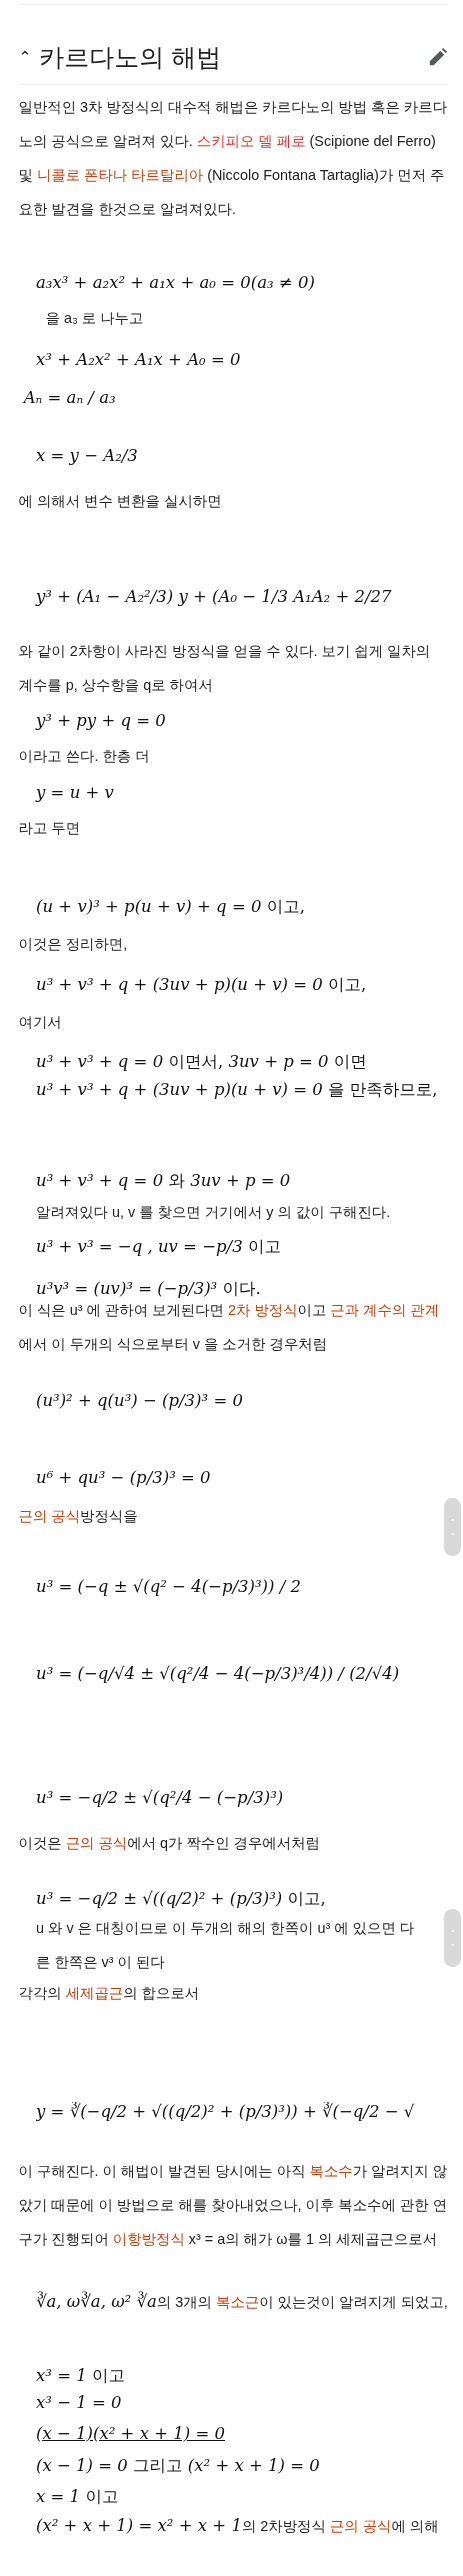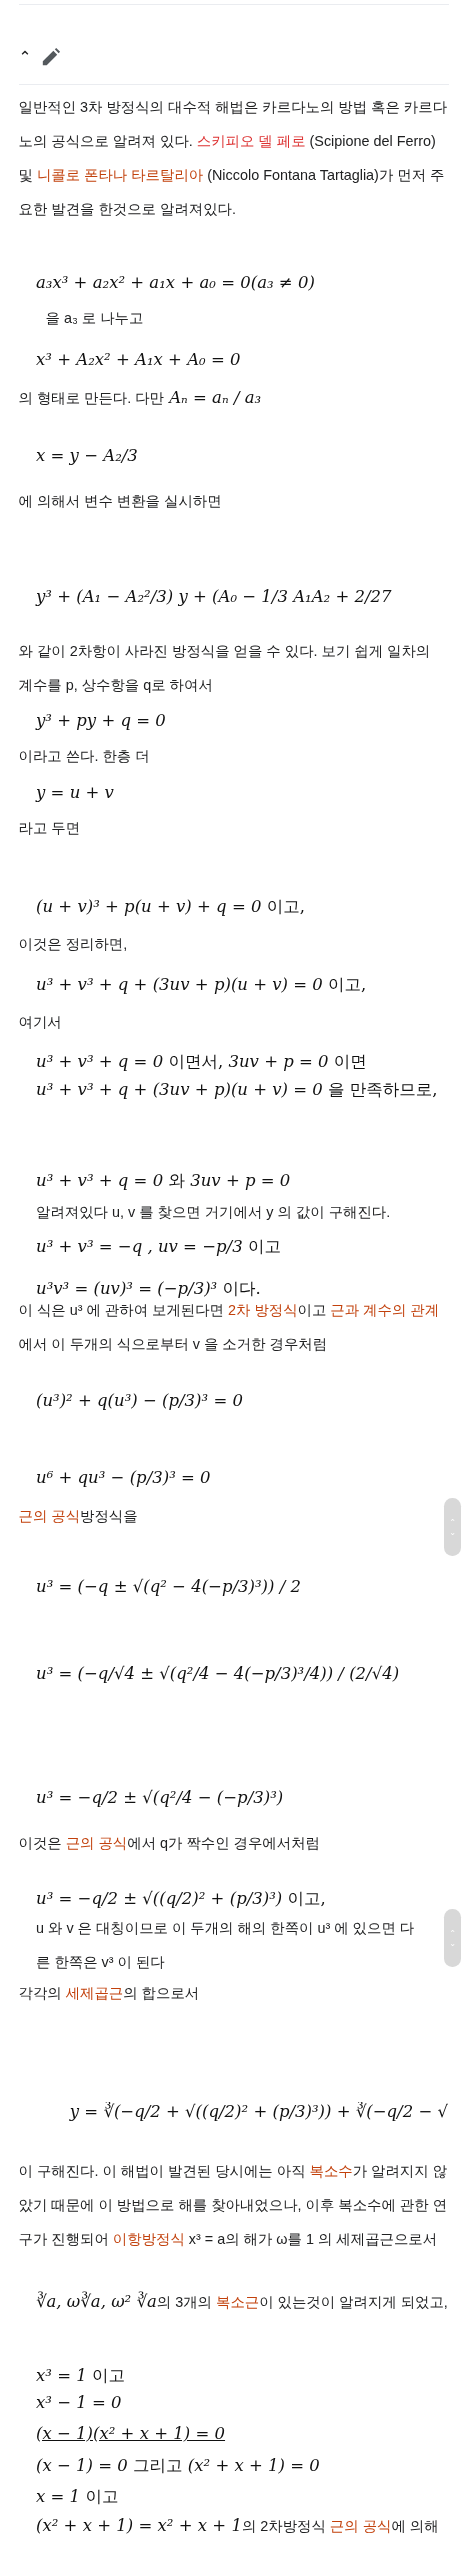--- a/index.html
+++ b/index.html
@@ -12,47 +12,47 @@
   .header { position: absolute; left: 18.5px; right: 15.5px; top: 31px; height: 52px; display: flex; align-items: center; }
   .header .chev { width: 15.5px; font-size: 15.5px; color: #202122; margin-right: 5.2px; }
   .header h2 { font-family: "Liberation Sans", sans-serif; font-weight: normal; font-size: 25px; margin: 0; flex: 1; color: #202122; }
   .header .edit { width: 23px; height: 23px; cursor: pointer; }
   .hline { position: absolute; left: 18.5px; right: 15.5px; top: 84px; height: 1px; background: #eaecf0; }
 
   .p { position: absolute; left: 18.5px; right: 15.5px; font-size: 14.4px; line-height: 34px; font-family: "Liberation Sans", sans-serif; color: #202122; }
   .p.ind { left: 36px; }
   a.link { color: #c2410c; text-decoration: none; }
   a.red { color: #d33; text-decoration: none; }
-  .m { position: absolute; left: 36px; font-family: "DejaVu Serif", "Liberation Serif", serif; font-style: italic; font-size: 16.5px; color: #111; white-space: nowrap; text-align: right; }
+  .m { position: absolute; left: 36px; font-family: "DejaVu Serif", "Liberation Serif", serif; font-style: italic; font-size: 16.5px; color: #111; white-space: nowrap; }
   .m .up { font-style: normal; }
   .scroll-pill { position: absolute; right: 3.1px; width: 16.5px; height: 58px; border-radius: 8.2px; background: #d8d8d8; display: flex; flex-direction: column; align-items: center; justify-content: center; color: #fff; font-size: 8.2px; }
 </style>
 </head>
 <body>
 
 <div class="topline"></div>
 
 <div class="header">
   <span class="chev">⌃</span>
+  <h2>카르다노의 해법</h2>
   <svg class="edit" viewBox="0 0 24 24">
     <path d="M4 20 L4 16 L15 5 L19 9 L8 20 Z" fill="#54595d"></path>
     <path d="M16.5 3.5 L18 2 L22 6 L20.5 7.5 Z" fill="#54595d"></path>
   </svg>
 </div>
 <div class="hline"></div>
 
 <div class="p" style="top:90px;">
   <span>일반적인 3차 방정식의 대수적 해법은 카르다노의 방법 혹은 카르다노의 공식으로 알려져 있다. </span><a class="red" href="#">스키피오 델 페로</a><span> (Scipione del Ferro) 및 </span><a class="link" href="#">니콜로 폰타나 타르탈리아</a><span> (Niccolo Fontana Tartaglia)가 먼저 주요한 발견을 한것으로 알려져있다.</span>
 </div>
 
 <div class="m" style="top:273px;">a₃x³ + a₂x² + a₁x + a₀ = 0(a₃ ≠ 0)</div>
 <div class="p" style="top:301px;margin-left:27px;">을 a₃ 로 나누고</div>
 <div class="m" style="top:350px;">x³ + A₂x² + A₁x + A₀ = 0</div>
 <div class="p" style="top:381px; display:flex; align-items:center;">
-  <span>의 형태로 만든다. 다만</span>
   <span class="m" style="position:static; margin-left:5.2px;">Aₙ = aₙ / a₃</span>
 </div>
 <div class="m" style="top:446px;">x = y − A₂/3</div>
 <div class="p" style="top:484px;">에 의해서 변수 변환을 실시하면</div>
 
 <div class="m" style="top:587px;">y³ + (A₁ − A₂²/3) y + (A₀ − 1/3 A₁A₂ + 2/27</div>
 <div class="p" style="top:634px;">와 같이 2차항이 사라진 방정식을 얻을 수 있다. 보기 쉽게 일차의 계수를 p, 상수항을 q로 하여서</div>
 <div class="m" style="top:711px;">y³ + py + q = 0</div>
 <div class="p" style="top:739px;">이라고 쓴다. 한층 더</div>
 <div class="m" style="top:783px;">y = u + v</div>

